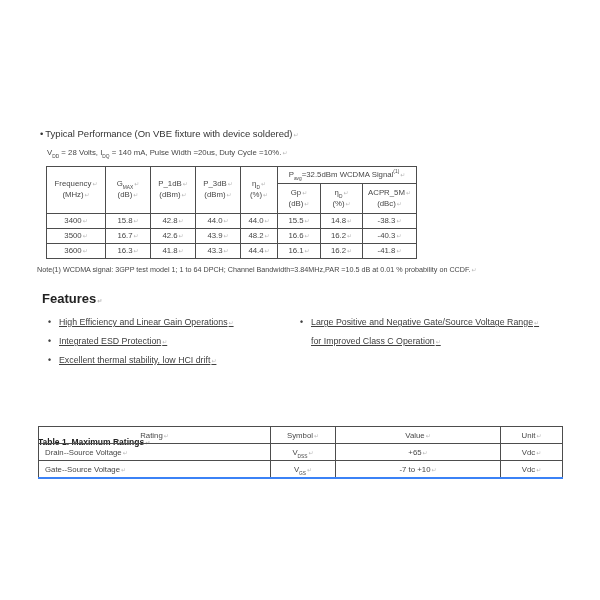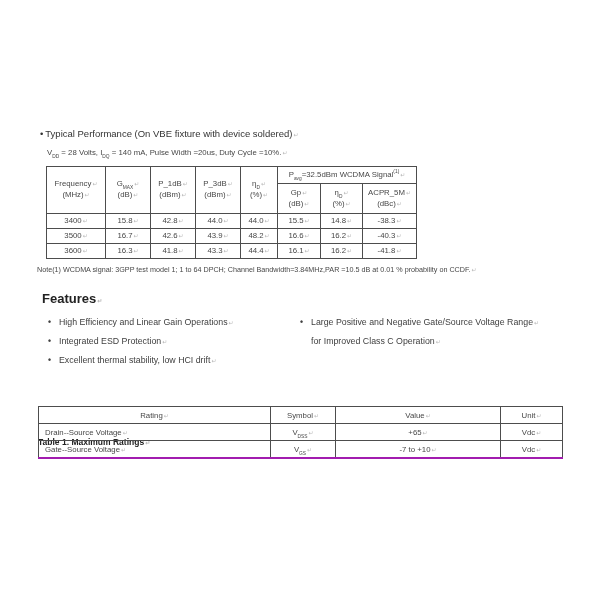--- a/index.html
+++ b/index.html
@@ -29,35 +29,35 @@
   .perf-table .grp { height:17px; }
   .perf-table .subhdr td { height:29px; }
   .perf-table .datarow td { height:14px;margin-top:28px; }
   .h1,.h2 { display:block; line-height:1.4; }
 
   
   .note { left:37px; top:265px; width:545px; font-size:7.2px; color:#474747; }
 
   
   .feat-heading { left:42px; top:291px; font-size:13px; font-weight:bold; color:#222; }
-  .feat-col { font-size:8.8px; color:#404040; }
+  .feat-col { font-size:8.8px; color:#404040;text-decoration:underline; }
   .feat-left { left:48px; top:313px; width:250px; }
   .feat-right { left:300px; top:313px; width:275px; }
   .feat-item { line-height:18px; padding-left:11px; position:relative; }
   .feat-item::before { content:"\2022"; position:absolute; left:0; font-weight:bold; }
   .feat-cont { line-height:18px; padding-left:11px; }
 
   
   .ratings-title { left:38px; top:394px; font-size:8.5px; font-weight:bold; color:#222;margin-top:43px; }
   .ratings-table { left:38px; top:406px; }
   .ratings-table td {
     border:1px solid #4d4d4d; font-size:7.8px; padding:0; height:16px;
     text-align:center; vertical-align:middle; color:#474747;
   }
-  .ratings-table { border-bottom:2px solid #a21caf; }
+  .ratings-table { border-bottom:2px solid #3b82f6;margin-top:20px; }
   .ratings-table .rating-cell { text-align:left; padding-left:6px; }
 </style>
 </head>
 <body>
 
 <div class="abs perf-title cr">Typical Performance (On VBE fixture with device soldered)</div>
 
 <div class="abs conditions cr"><span>V</span><sub>DD</sub><span> = 28 Volts, I</span><sub>DQ</sub><span> = 140 mA,  Pulse Width =20us, Duty Cycle =10%.</span></div>
 
 <table class="abs perf-table">

